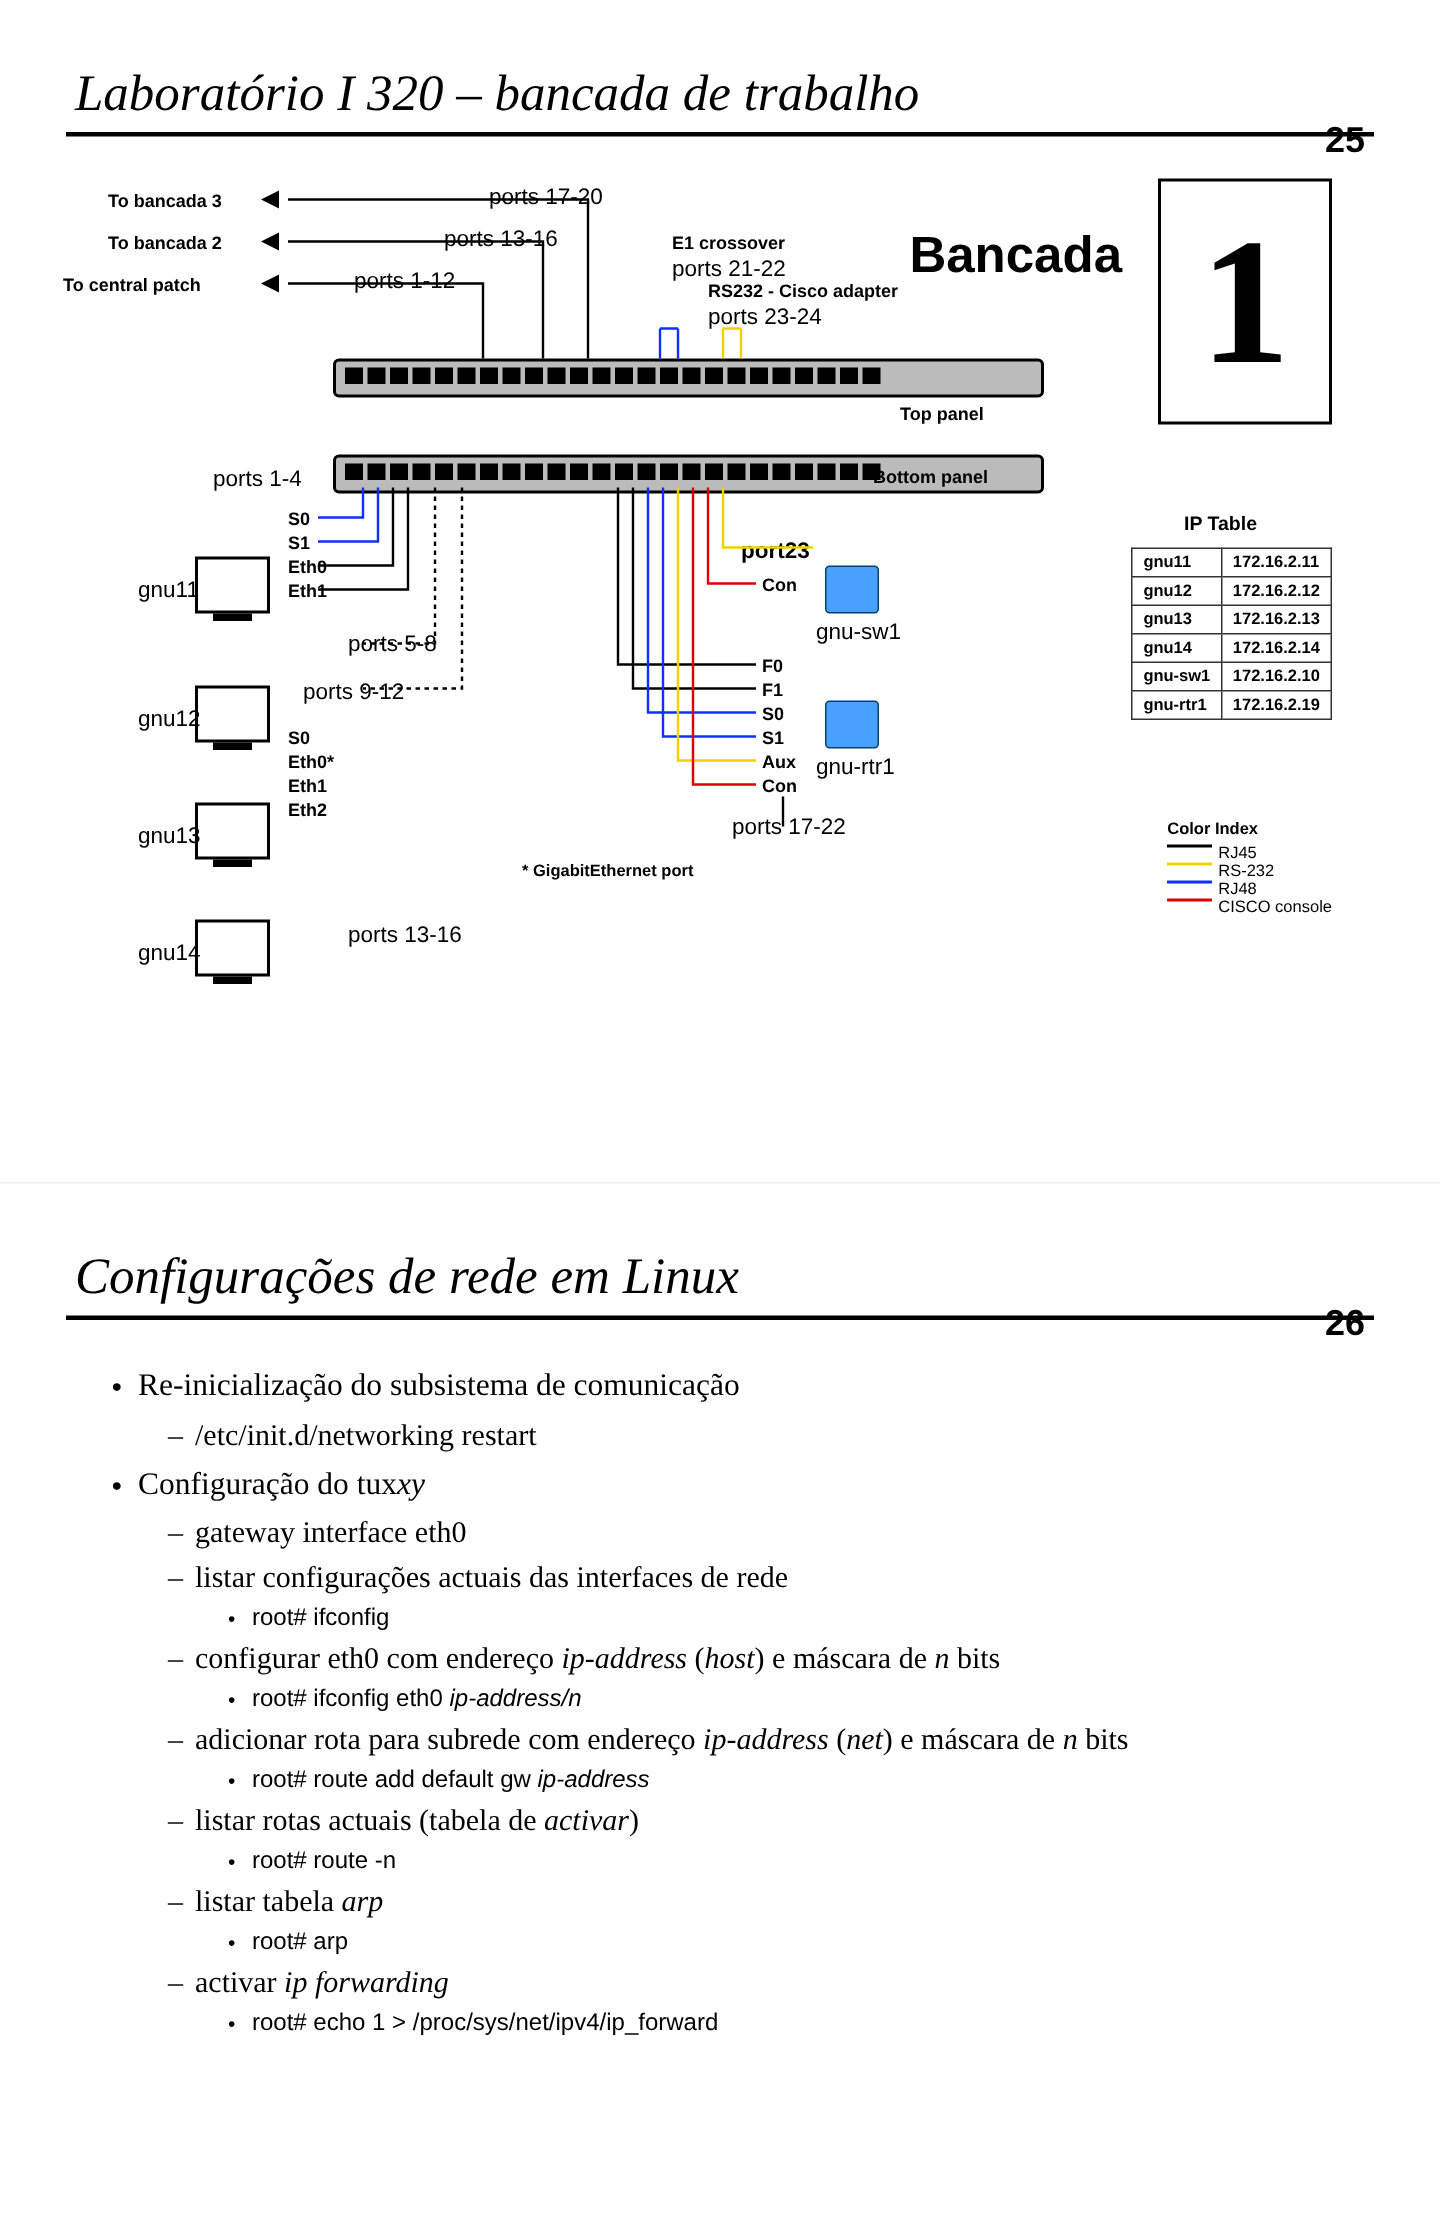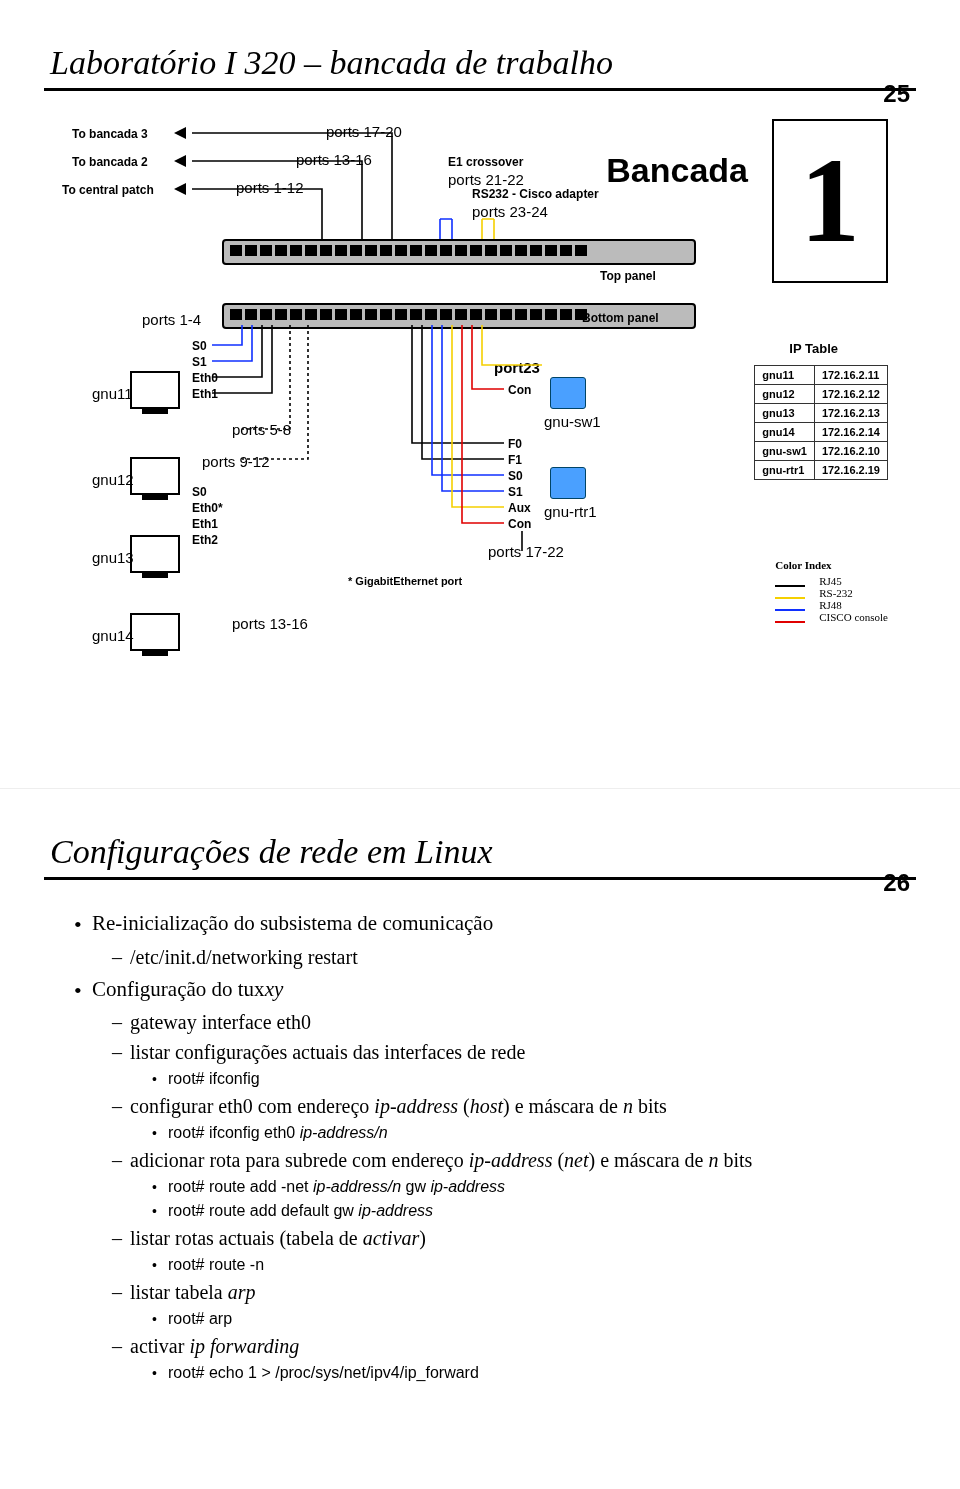--- a/index.html
+++ b/index.html
@@ -16,22 +16,22 @@
   .dot{width:12px;height:11px;background:#000}
   .monitor{position:absolute;width:46px;height:34px;border:2px solid #000;background:#fff}
   .monitor::after{content:"";position:absolute;left:10px;top:36px;width:26px;height:5px;background:#000}
   .swbox{position:absolute;width:34px;height:30px;background:#4aa0ff;border:1px solid #046;border-radius:3px}
   .arr{position:absolute;width:0;height:0;border-top:6px solid transparent;border-bottom:6px solid transparent;border-right:12px solid #000}
   .bigbox{position:absolute;border:2px solid #000;width:112px;height:160px;right:30px;top:0px;text-align:center}
   .big1{font-family:"Times New Roman",serif;font-size:120px;line-height:160px;font-weight:bold}
   .btxt{position:absolute;font-family:Arial,sans-serif;font-size:34px;font-weight:bold;right:170px;top:32px}
   .tbl{position:absolute;right:30px;top:246px;border-collapse:collapse;font-family:Arial,sans-serif;font-size:11px}
   .tbl th,.tbl td{border:1px solid #333;padding:3px 7px;text-align:left;font-weight:bold}
-  .ci{position:absolute;right:30px;top:440px;font-family:Liberation Serif, serif;font-size:11px}
-  .ci .ln{display:flex;align-items:flex-end;gap:14px}
+  .ci{position:absolute;right:30px;top:428px;font-family:Liberation Sans, sans-serif;font-size:11px}
+  .ci .ln{display:flex;align-items:flex-start;gap:4px}
   .ci .bar{width:30px;height:2px}
   svg.wires{position:absolute;left:0;top:0;width:860px;height:580px;pointer-events:none}
   
   .body2{margin:20px 60px;font-family:"Times New Roman",serif;font-size:21px;line-height:1.5}
   .body2 ul{list-style:none;padding:0;margin:0}
   .body2 .lvl1{margin:2px 0 2px 14px;position:relative;padding-left:18px}
   .body2 .lvl1::before{content:"•";position:absolute;left:0;font-size:22px}
   .body2 .lvl2{margin:0 0 0 52px;position:relative;padding-left:18px;font-size:20px}
   .body2 .lvl2::before{content:"–";position:absolute;left:0}
   .body2 .lvl3{margin:0 0 0 92px;position:relative;padding-left:16px;font-size:16px;font-family:Arial,sans-serif}
@@ -49,21 +49,21 @@
   <div class="dg">
 
     <div class="lb" style="left:30px;top:8px">To bancada 3</div>
     <div class="arr" style="left:132px;top:8px"></div>
     <div class="sm" style="left:284px;top:4px">ports 17-20</div>
 
     <div class="lb" style="left:30px;top:36px">To bancada 2</div>
     <div class="arr" style="left:132px;top:36px"></div>
     <div class="sm" style="left:254px;top:32px">ports 13-16</div>
 
-    <div class="lb" style="left:20px;top:64px">To central patch</div>
+    <div class="lb" style="left:0;top:64px">To central patch</div>
     <div class="arr" style="left:132px;top:64px"></div>
     <div class="sm" style="left:194px;top:60px">ports 1-12</div>
 
     <div class="btxt">Bancada</div>
     <div class="bigbox"><span class="big1">1</span></div>
 
     <div class="lb" style="left:406px;top:36px;font-size:12px">E1 crossover</div>
     <div class="sm" style="left:406px;top:52px">ports 21-22</div>
     <div class="lb" style="left:430px;top:68px;font-size:12px">RS232 - Cisco adapter</div>
     <div class="sm" style="left:430px;top:84px">ports 23-24</div>
@@ -262,21 +262,20 @@
     <ul id="s2list">
         <li class="lvl1">Re-inicialização do subsistema de comunicação</li>
         <li class="lvl2">/etc/init.d/networking restart</li>
         <li class="lvl1">Configuração do tux<em class="i">xy</em></li>
         <li class="lvl2">gateway interface eth0</li>
         <li class="lvl2">listar configurações actuais das interfaces de rede</li>
         <li class="lvl3">root# ifconfig</li>
         <li class="lvl2">configurar eth0 com endereço <em class="i">ip-address</em> (<em class="i">host</em>) e máscara de <em class="i">n</em> bits</li>
         <li class="lvl3">root# ifconfig eth0 <em class="i">ip-address/n</em></li>
         <li class="lvl2">adicionar rota para subrede com endereço <em class="i">ip-address</em> (<em class="i">net</em>) e máscara de <em class="i">n</em> bits</li>
-        <li class="lvl3">root# route add -net <em class="i">ip-address/n</em> gw <em class="i">ip-address</em></li>
         <li class="lvl3">root# route add default gw <em class="i">ip-address</em></li>
         <li class="lvl2">listar rotas actuais (tabela de <em class="i">activar</em>)</li>
         <li class="lvl3">root# route -n</li>
         <li class="lvl2">listar tabela <em class="i">arp</em></li>
         <li class="lvl3">root# arp</li>
         <li class="lvl2">activar <em class="i">ip forwarding</em></li>
         <li class="lvl3">root# echo 1 &gt; /proc/sys/net/ipv4/ip_forward</li>
       </ul>
   </div>
 </div>

